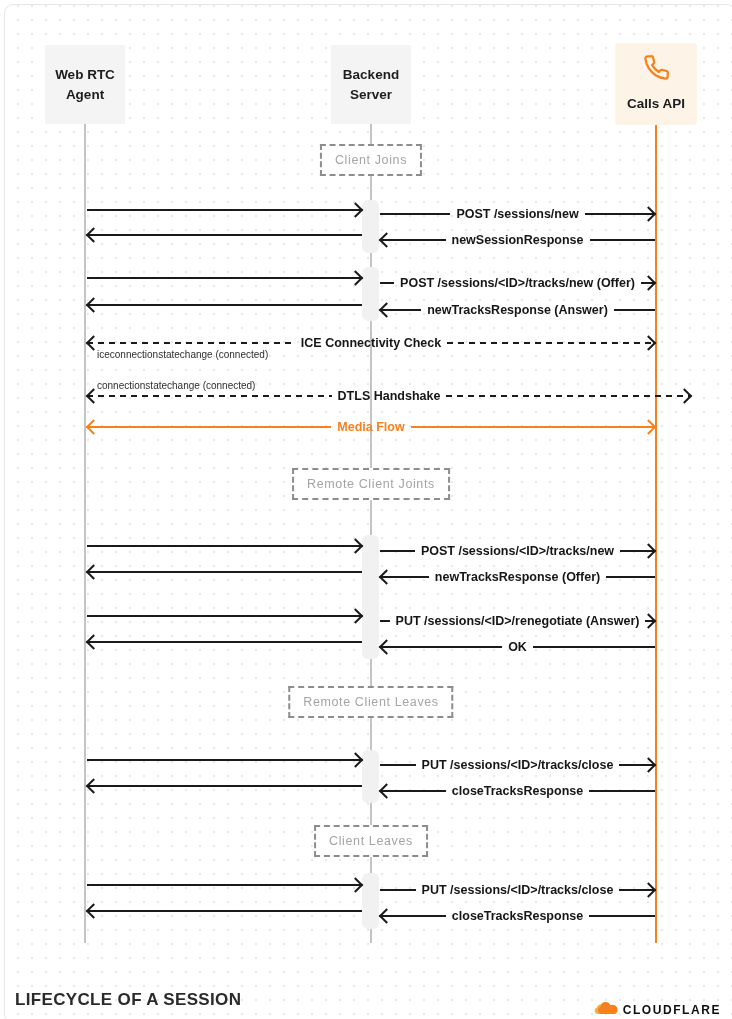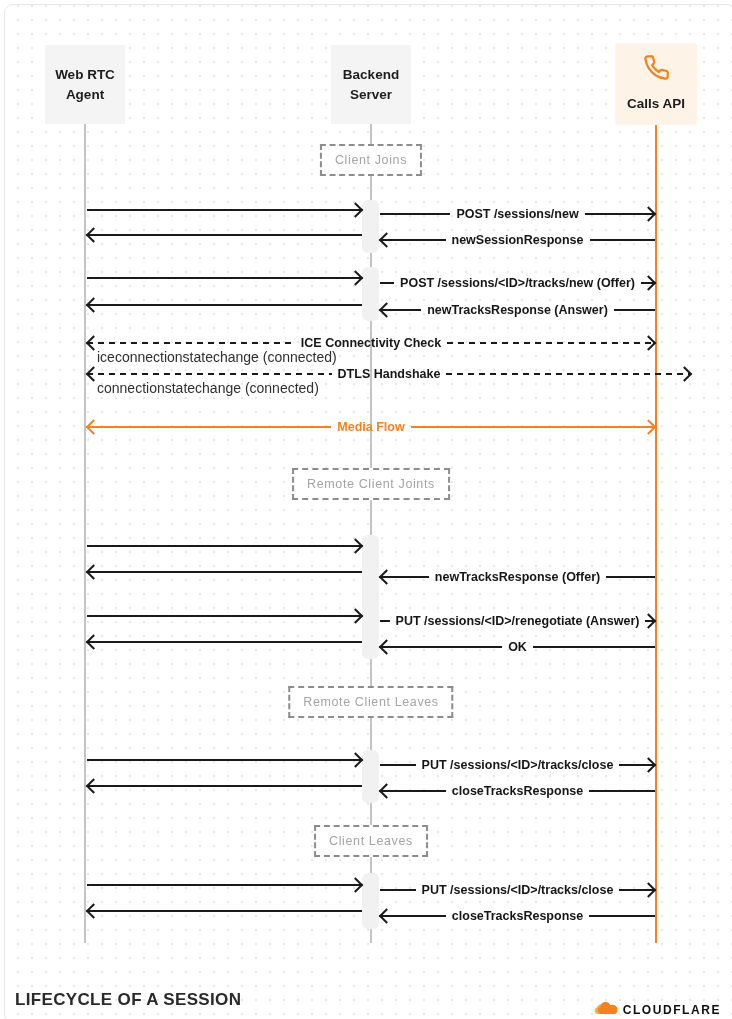--- a/index.html
+++ b/index.html
@@ -32,21 +32,21 @@
   .msg.dashed .seg{background:repeating-linear-gradient(90deg,#1a1a1a 0 6px,transparent 6px 11px);}
   .msg .lbl{font-size:12.5px;font-weight:700;color:#161616;white-space:nowrap;padding:0 6px;line-height:1;}
   .head{position:absolute;width:9px;height:9px;top:50%;}
   .head.r{right:1px;border-top:2.6px solid #1a1a1a;border-right:2.6px solid #1a1a1a;transform:translateY(-50%) rotate(45deg);}
   .head.l{left:1px;border-top:2.6px solid #1a1a1a;border-left:2.6px solid #1a1a1a;transform:translateY(-50%) rotate(-45deg);}
   .msg.orange .seg{background:#f6821f;}
   .msg.orange .lbl{color:#f6821f;}
   .msg.orange .head.r{border-color:#f6821f;}
   .msg.orange .head.l{border-color:#f6821f;}
   
-  .evt{position:absolute;font-size:14px;color:#303030;white-space:nowrap;}
+  .evt{position:absolute;font-size:10px;color:#303030;white-space:nowrap;}
   
   .footer-title{position:absolute;left:10px;top:985px;font-size:17px;font-weight:700;letter-spacing:.02em;color:#2a2a2a;}
   .logo{position:absolute;right:14px;top:996px;display:flex;align-items:center;gap:3px;}
   .logo .brand{font-size:12px;font-weight:700;letter-spacing:.13em;color:#0f0f0f;}
 </style>
 </head>
 <body>
 
 <div class="canvas">
 
@@ -123,40 +123,46 @@
 
   <div class="msg dashed" style="top:331px;left:82px;width:568px">
     <i class="head l"></i>
       <i class="seg"></i>
     <span class="lbl">ICE Connectivity Check</span>
     <i class="seg"></i>
       <i class="head r"></i>
   </div>
   <span class="evt" style="left:92px;top:344px">iceconnectionstatechange (connected)</span>
 
-  <div class="msg dashed" style="top:362px;left:82px;width:604px">
+  <div class="msg dashed" style="top:384px;left:82px;width:604px">
     <i class="head l"></i>
       <i class="seg"></i>
     <span class="lbl">DTLS Handshake</span>
     <i class="seg"></i>
       <i class="head r"></i>
   </div>
   <span class="evt" style="left:92px;top:375px">connectionstatechange (connected)</span>
 
   <div class="msg orange" style="top:415px;left:82px;width:568px">
     <i class="head l"></i>
       <i class="seg"></i>
     <span class="lbl">Media Flow</span>
     <i class="seg"></i>
       <i class="head r"></i>
   </div>
 
   <div class="section" style="top:463px">Remote Client Joints</div>
 
   <div class="msg" style="top:534px;left:82px;width:275px">
+    <i class="seg"></i>
+      <i class="head r"></i>
+  </div>
+  <div class="msg" style="top:539px;left:375px;width:275px">
+    <i class="seg"></i>
+    <span class="lbl">POST /sessions/&lt;ID&gt;/tracks/new</span>
     <i class="seg"></i>
       <i class="head r"></i>
   </div>
   <div class="msg" style="top:565px;left:375px;width:275px">
     <i class="head l"></i>
       <i class="seg"></i>
     <span class="lbl">newTracksResponse (Offer)</span>
     <i class="seg"></i>
   </div>
   <div class="msg" style="top:560px;left:82px;width:275px">

